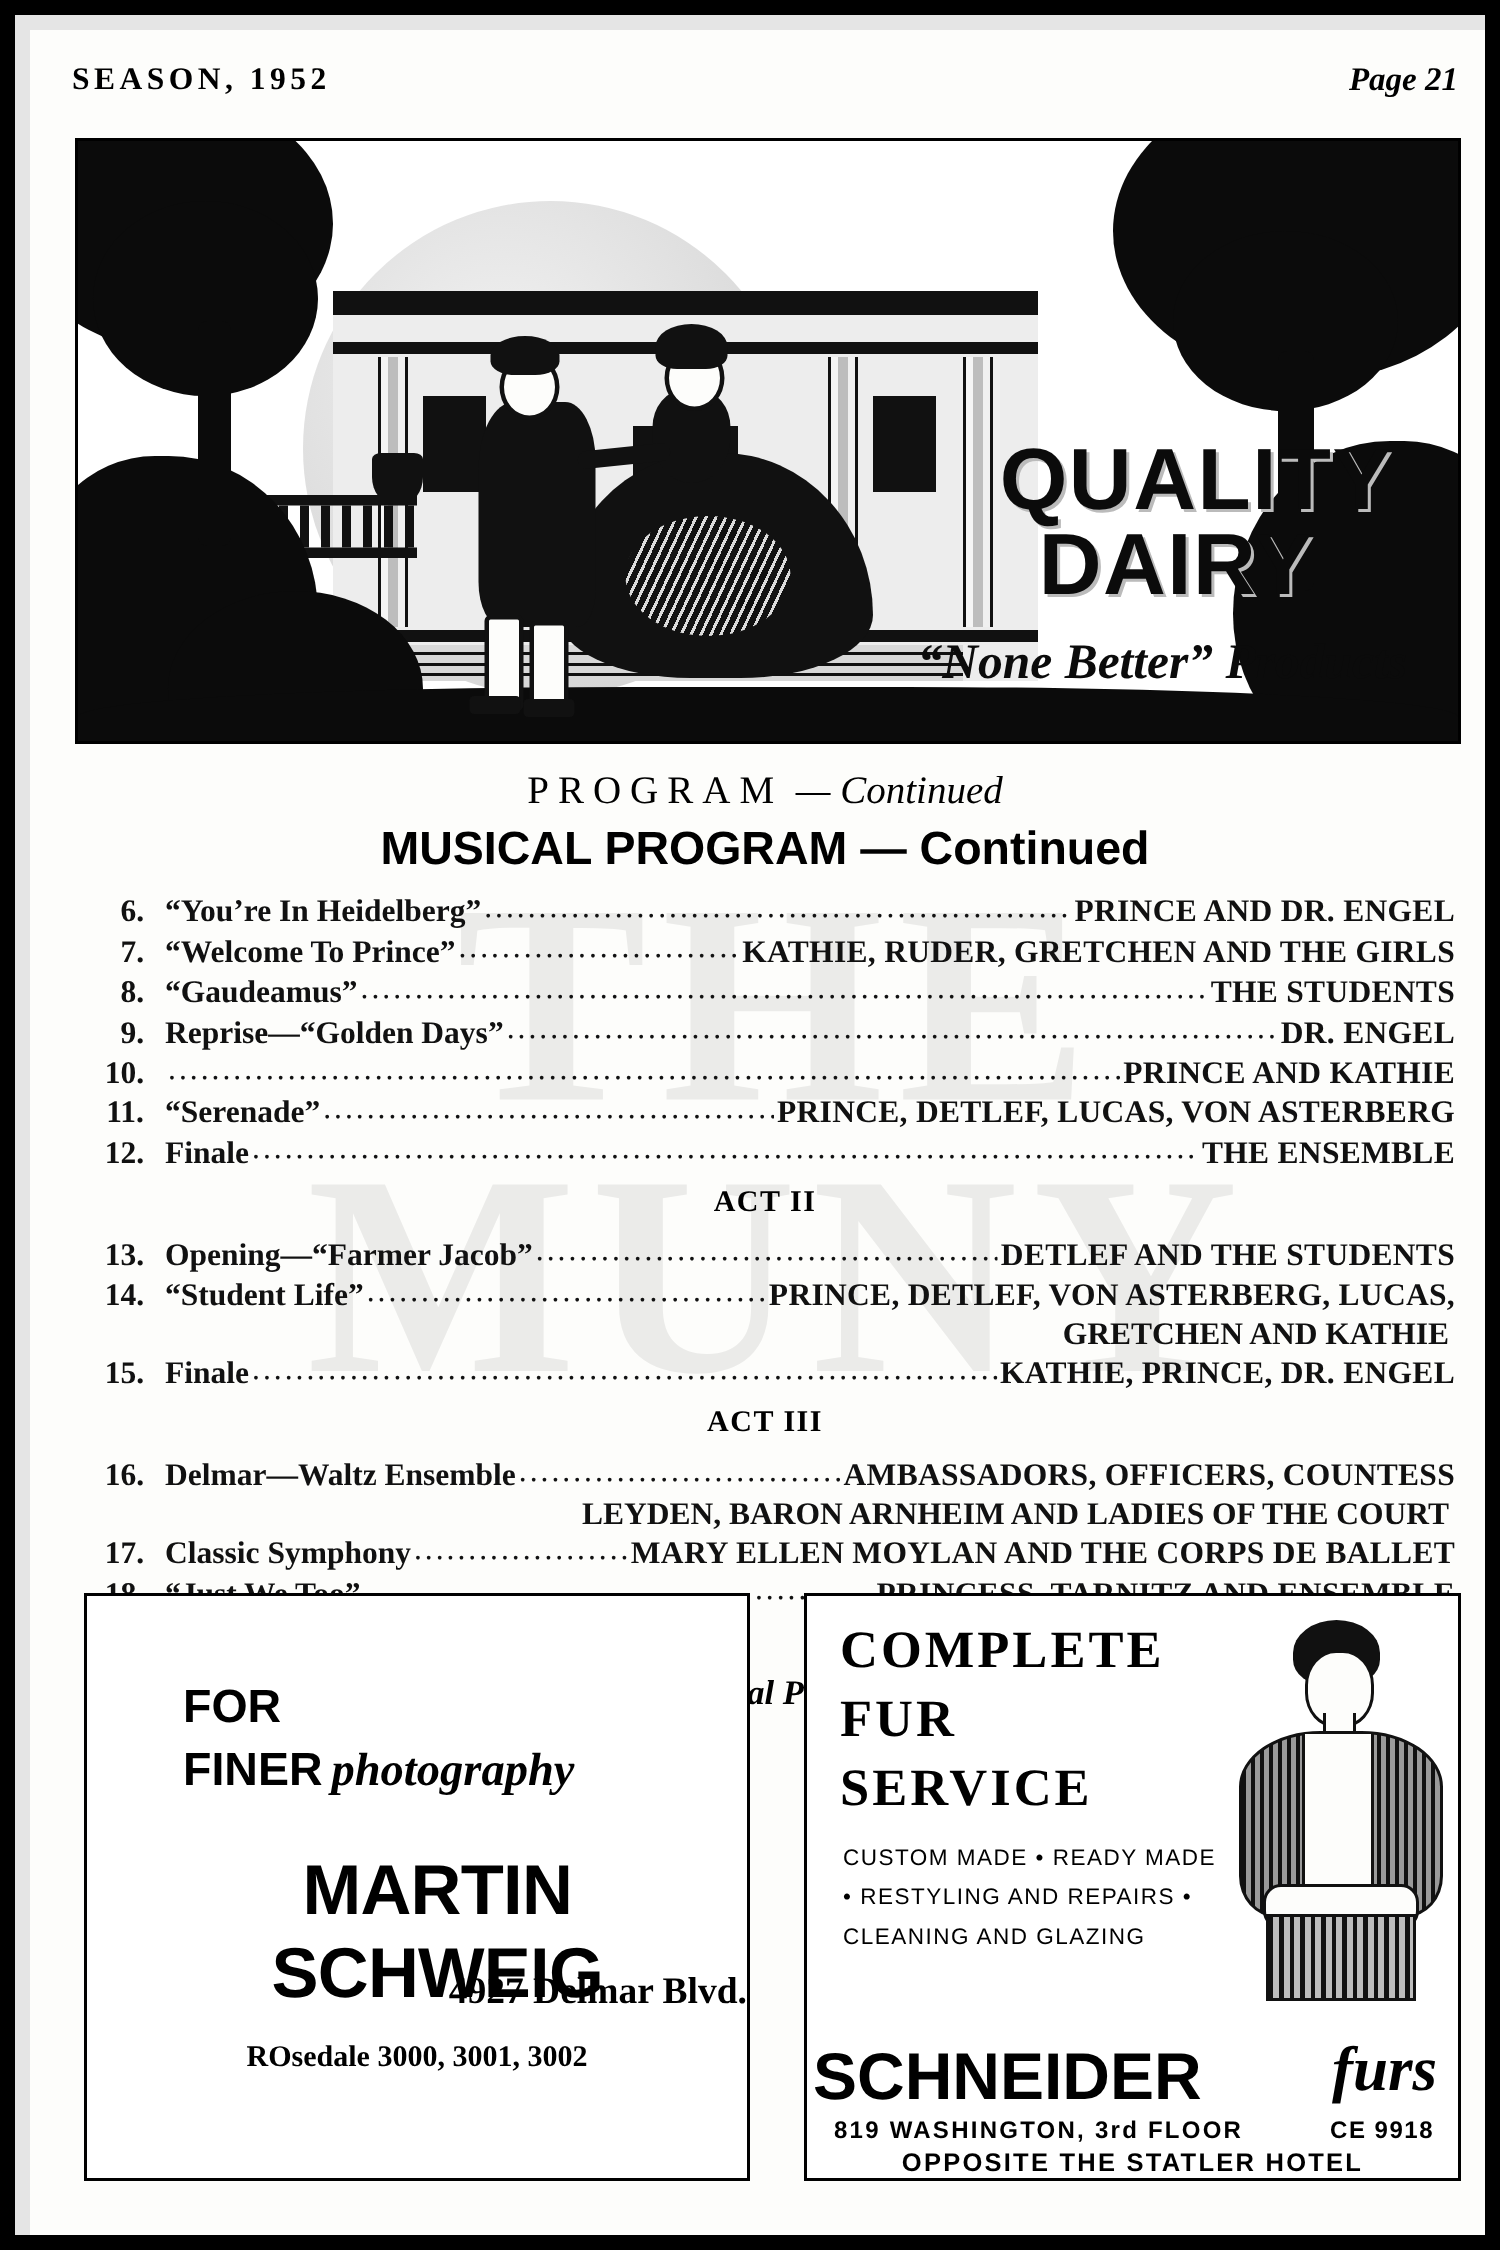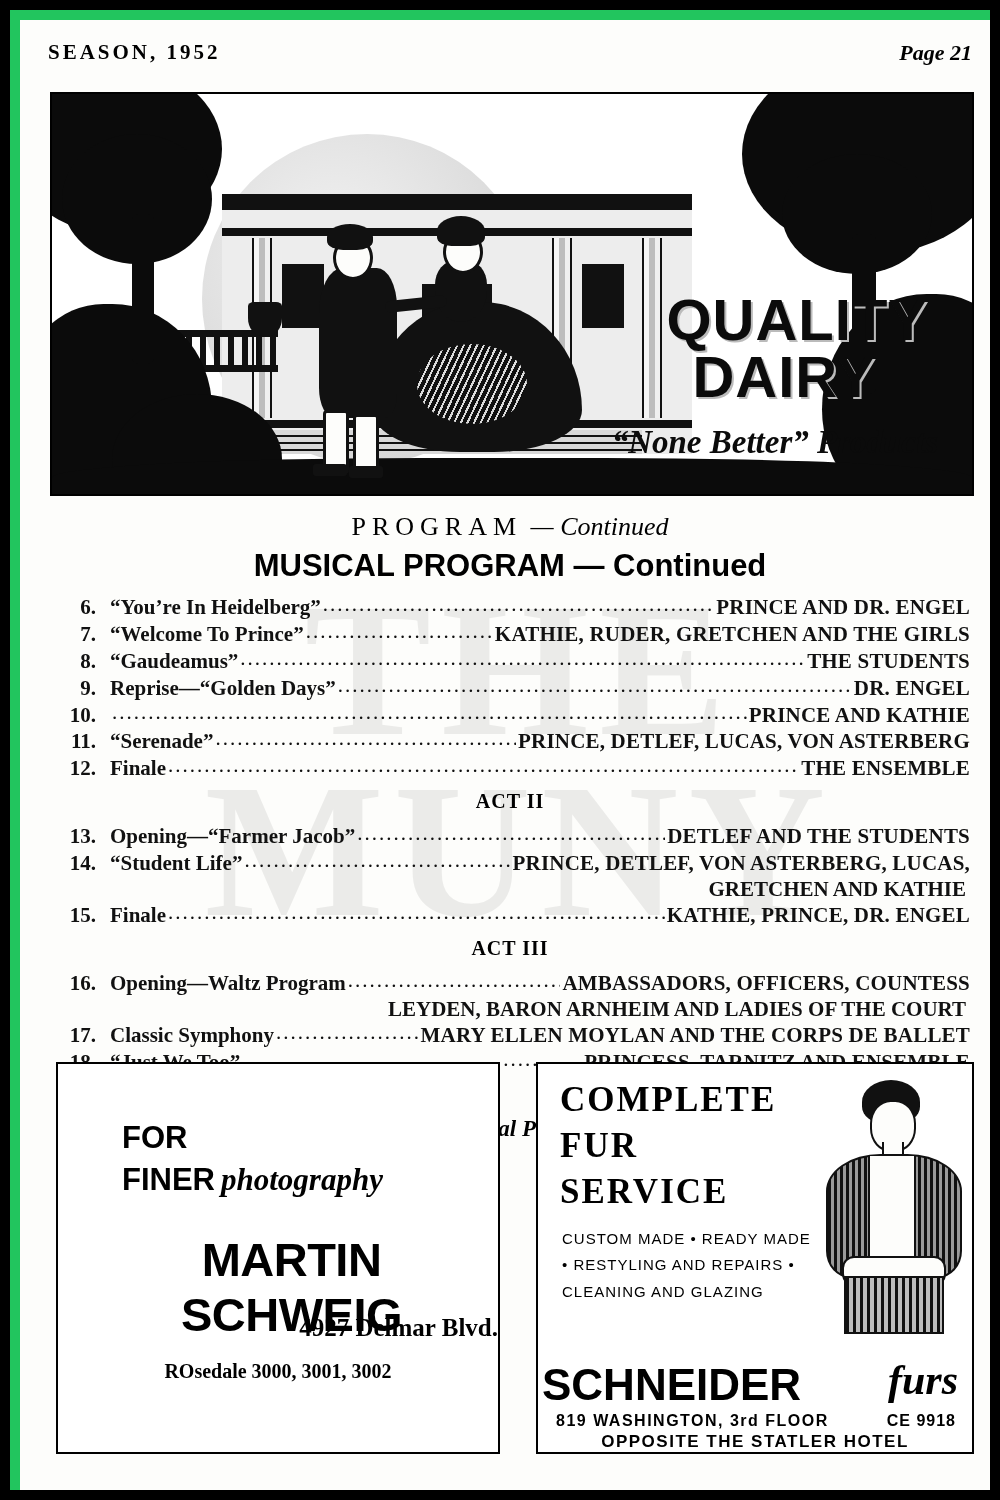--- a/index.html
+++ b/index.html
@@ -7,21 +7,21 @@
     padding: 0;
     background: #2a2a2a;
   }
   body {
     font-family: "Liberation Serif", serif;
   }
   .page {
     position: relative;
     width: 1000px;
     height: 1500px;
-    background: #22c55e;
+    background: #e5e5e5;
     overflow: hidden;
     box-sizing: border-box;
     border: 10px solid #000;
   }
   .inner {
     position: absolute;
     left: 10px; top: 10px;
     width: 980px; height: 1480px;
     background: #fdfdfb;
   }
@@ -625,21 +625,21 @@
         <span class="dots">........................................................................................................</span>
         <span class="cast">KATHIE, PRINCE, DR. ENGEL</span>
       </div>
     </div>
 
     <div class="actline">ACT III</div>
 
     <div class="list">
       <div class="row">
         <span class="num">16.</span>
-        <span class="ttl">Opening—Waltz Program</span>
+        <span class="ttl">Delmar—Waltz Ensemble</span>
         <span class="dots">........................................................................................................</span>
         <span class="cast">AMBASSADORS, OFFICERS, COUNTESS</span>
       </div>
       <div class="cast2">LEYDEN, BARON ARNHEIM AND LADIES OF THE COURT</div>
       <div class="row">
         <span class="num">17.</span>
         <span class="ttl">Classic Symphony</span>
         <span class="dots">........................................................................................................</span>
         <span class="cast">MARY ELLEN MOYLAN AND THE CORPS DE BALLET</span>
       </div>

